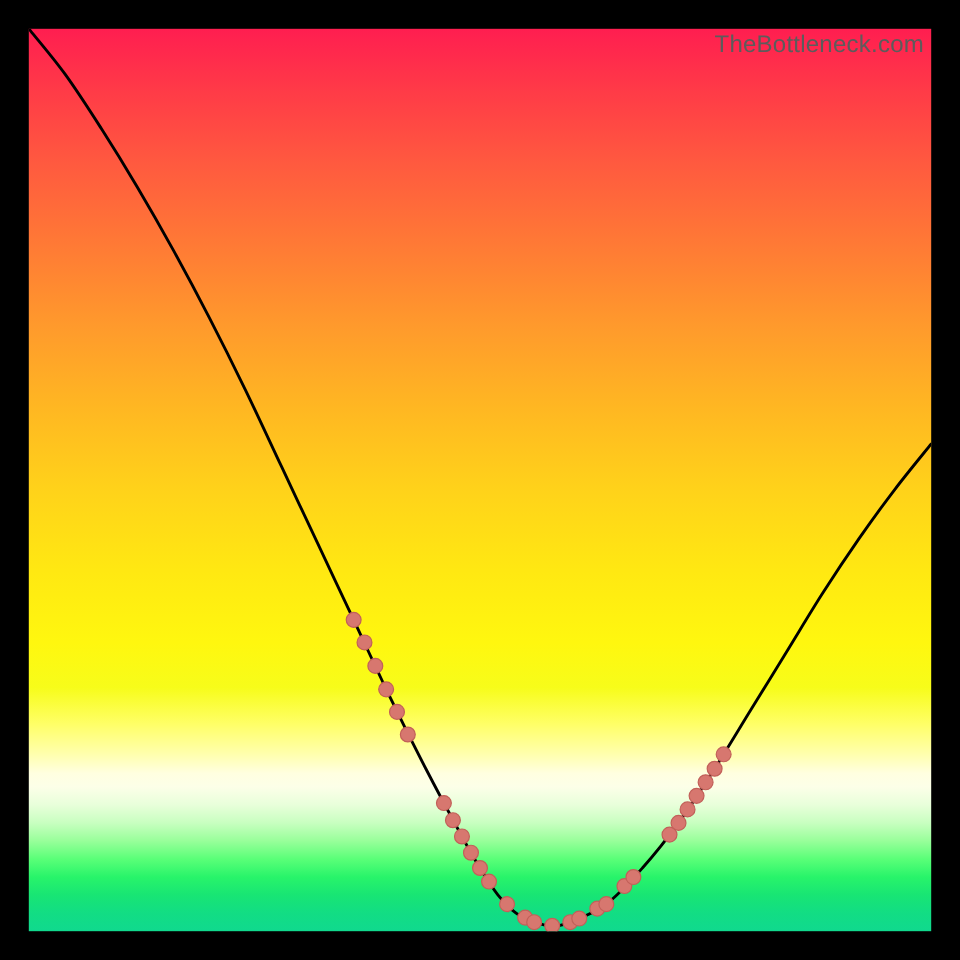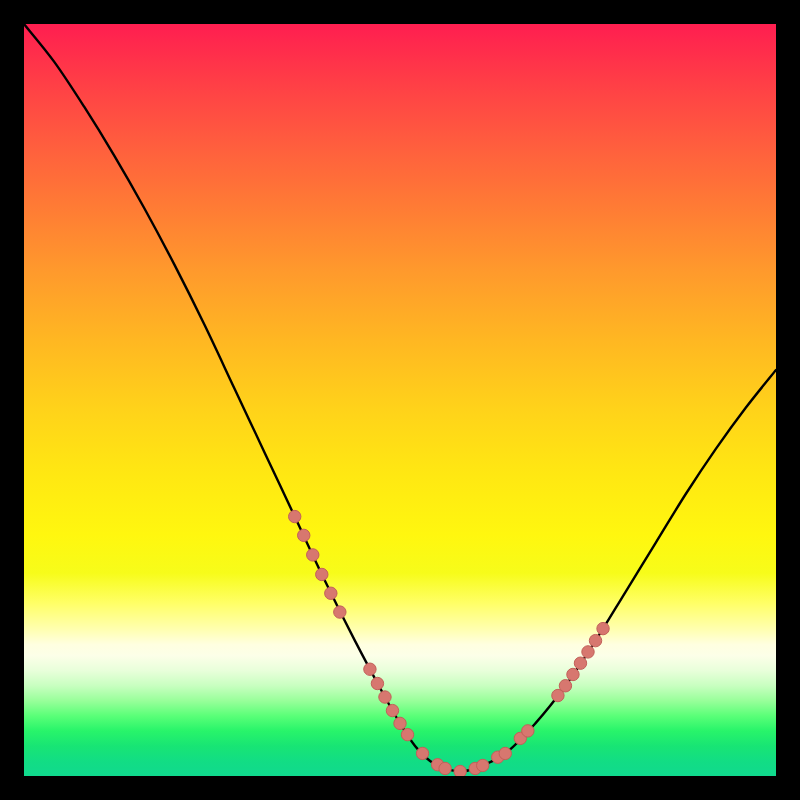--- a/index.html
+++ b/index.html
@@ -103,13 +103,14 @@
         <circle cx="533.92" cy="671.54" r="6.2" fill="#d7776f" stroke="#c26059" stroke-width="1"></circle>
         <circle cx="541.44" cy="661.76" r="6.2" fill="#d7776f" stroke="#c26059" stroke-width="1"></circle>
         <circle cx="548.96" cy="650.48" r="6.2" fill="#d7776f" stroke="#c26059" stroke-width="1"></circle>
         <circle cx="556.48" cy="639.20" r="6.2" fill="#d7776f" stroke="#c26059" stroke-width="1"></circle>
         <circle cx="564.00" cy="627.92" r="6.2" fill="#d7776f" stroke="#c26059" stroke-width="1"></circle>
         <circle cx="571.52" cy="616.64" r="6.2" fill="#d7776f" stroke="#c26059" stroke-width="1"></circle>
         <circle cx="579.04" cy="604.61" r="6.2" fill="#d7776f" stroke="#c26059" stroke-width="1"></circle>
       </g>
   </svg>
 
+  <div class="watermark">TheBottleneck.com</div>
 </div>
 
 </body></html>

